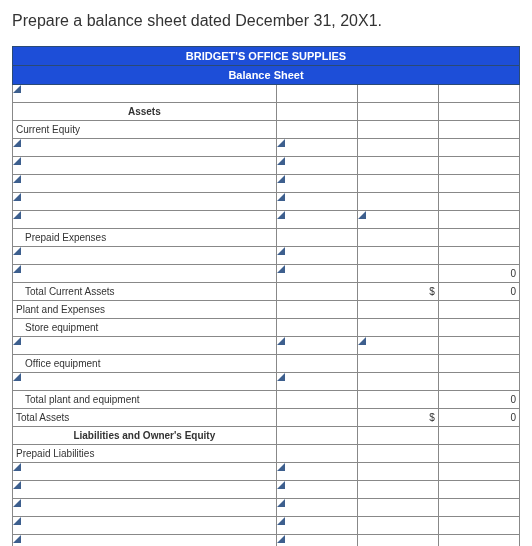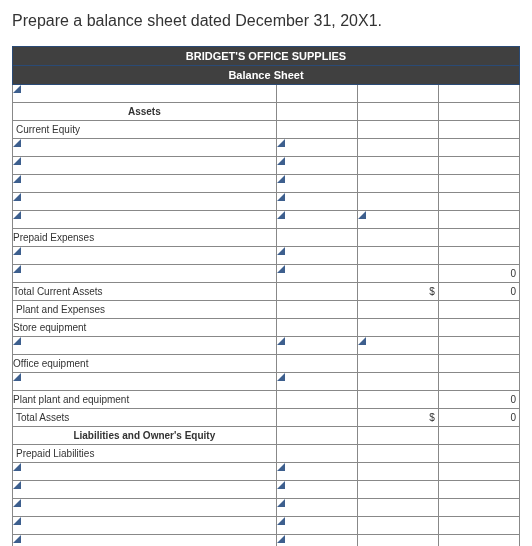--- a/index.html
+++ b/index.html
@@ -26,34 +26,34 @@
     border: 1px solid #888;
     height: 17px;
     padding: 0 3px;
     font-size: 10px;
     vertical-align: middle;
     position: relative;
     overflow: hidden;
     white-space: nowrap;
   }
   .header-row td {
-    background: #404040;
+    background: #1d4ed8;
     color: #fff;
     font-weight: bold;
     text-align: center;
     font-size: 11px;
     height: 18px;
     border: 1px solid #2a4a75;
   }
   .section-heading {
     font-weight: bold;
     text-align: center;
     margin-left: 13px;
   }
-  .indent1 { padding-left: 0; }
+  .indent1 { padding-left: 12px; }
   .indent2 { padding-left: 26px; }
   .right { text-align: right; }
   .tick {
     position: absolute;
     left: 0;
     top: 0;
     width: 0;
     height: 0;
     border-style: solid;
     border-width: 0 0 8px 8px;
@@ -221,21 +221,21 @@
     <td class="indent2">
           <span class="tick"></span>
         </td>
     <td>
           <span class="tick"></span>
         </td>
     <td></td>
         <td></td>
   </tr>
   <tr>
-    <td class="indent1">Plant plant and equipment</td>
+    <td class="indent1">Total plant and equipment</td>
     <td></td>
         <td></td>
     <td class="right">0</td>
   </tr>
   <tr>
     <td>Total Assets</td>
     <td></td>
     <td class="right">$</td>
     <td class="right">0</td>
   </tr>

